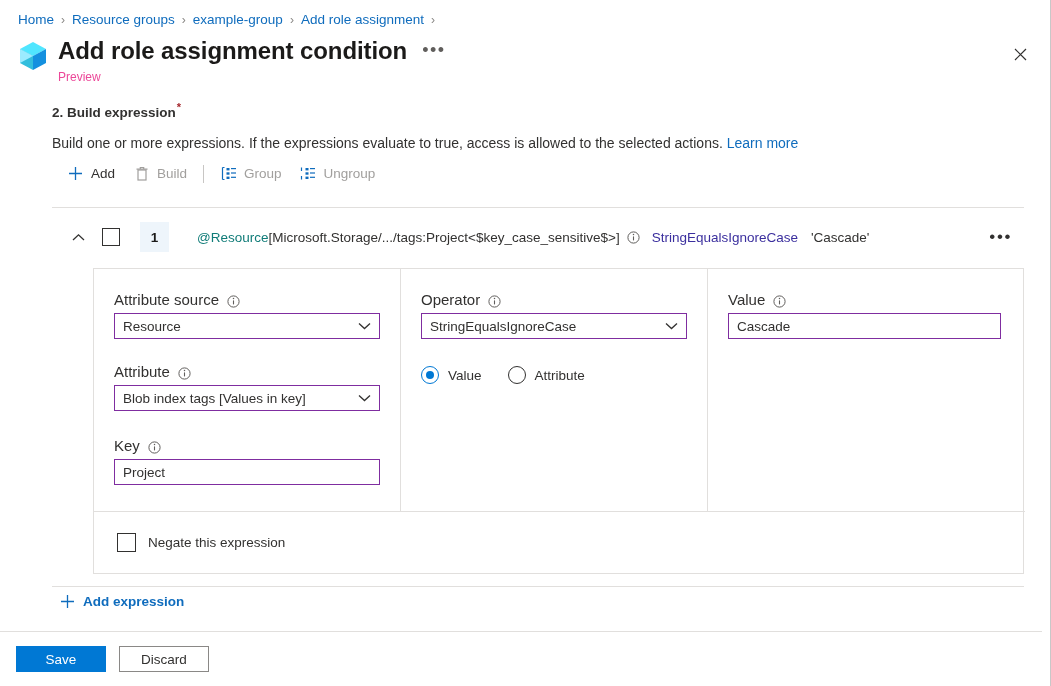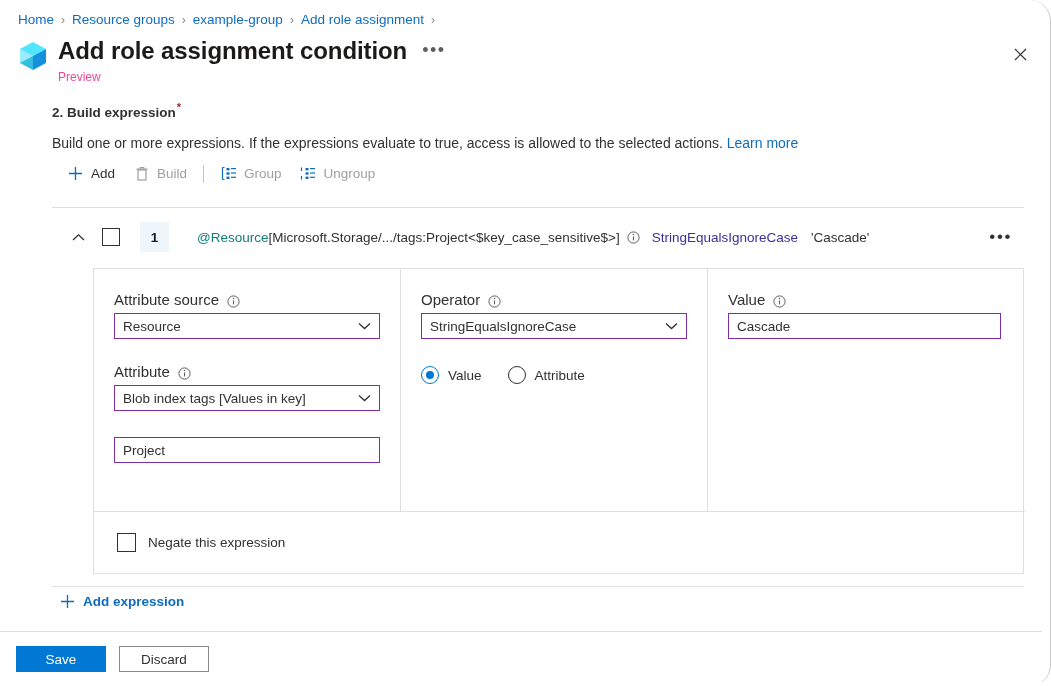--- a/index.html
+++ b/index.html
@@ -10,21 +10,20 @@
     font-family: "Liberation Sans", sans-serif;
     color: #323130;
     overflow: hidden;
   }
   .page {
     position: relative;
     width: 1051px;
     height: 686px;
     background: #ffffff;
     border-right: 1px solid #c8c8c8;
-    border-radius: 21px;
   }
 
   
   .breadcrumb {
     position: absolute;
     left: 18px; top: 11px;
     display: flex;
     align-items: center;
     font-size: 13.5px;
     line-height: 18px;
@@ -542,20 +541,30 @@
           <span>Blob index tags [Values in key]</span>
           <span class="chev">
             <svg width="13" height="8" viewBox="0 0 13 8">
                 <path d="M1,1.5 L6.5,6.5 L12,1.5" stroke="#323130" stroke-width="1.3" fill="none"></path>
               </svg>
           </span>
         </div>
 
         <div class="gap-26"></div>
 
+        <div class="field-label">
+          <span>Key</span>
+          <span class="info-ico">
+            <svg width="13" height="13" viewBox="0 0 13 13">
+                <circle cx="6.5" cy="6.5" r="5.6" fill="none" stroke="#605e5c" stroke-width="1"></circle>
+                <path d="M6.5,5.4 L6.5,9.4" stroke="#605e5c" stroke-width="1.1"></path>
+                <circle cx="6.5" cy="3.6" r="0.75" fill="#605e5c"></circle>
+              </svg>
+          </span>
+        </div>
         <div class="text-box w266">Project</div>
       </div>
 
       <div class="panel p2">
         <div class="field-label">
           <span>Operator</span>
           <span class="info-ico">
             <svg width="13" height="13" viewBox="0 0 13 13">
                 <circle cx="6.5" cy="6.5" r="5.6" fill="none" stroke="#605e5c" stroke-width="1"></circle>
                 <path d="M6.5,5.4 L6.5,9.4" stroke="#605e5c" stroke-width="1.1"></path>

